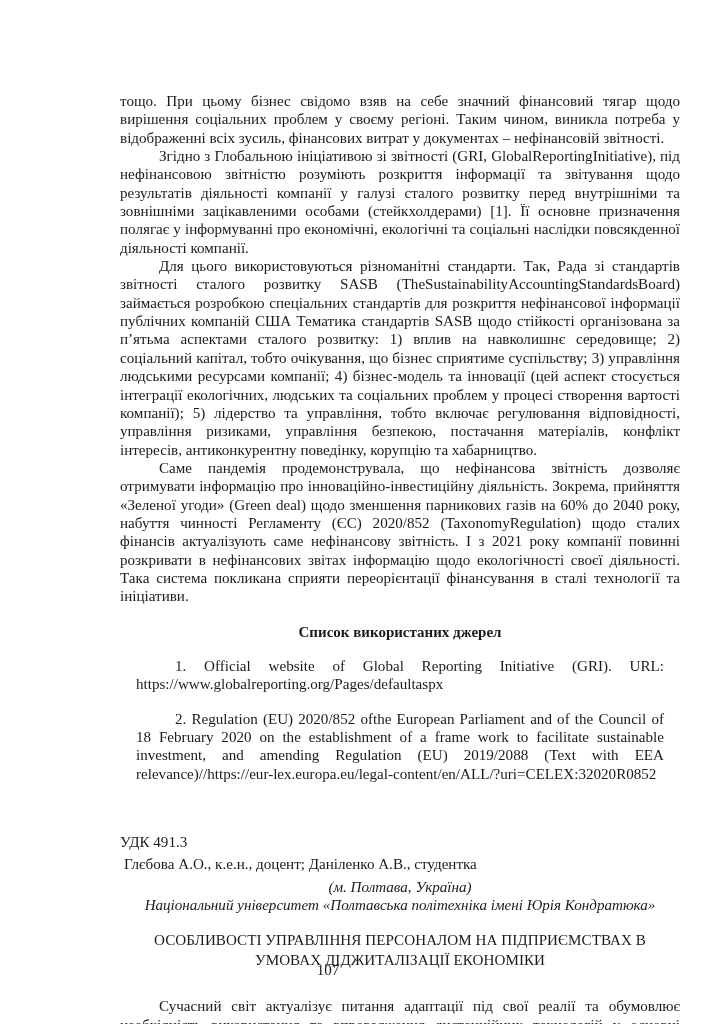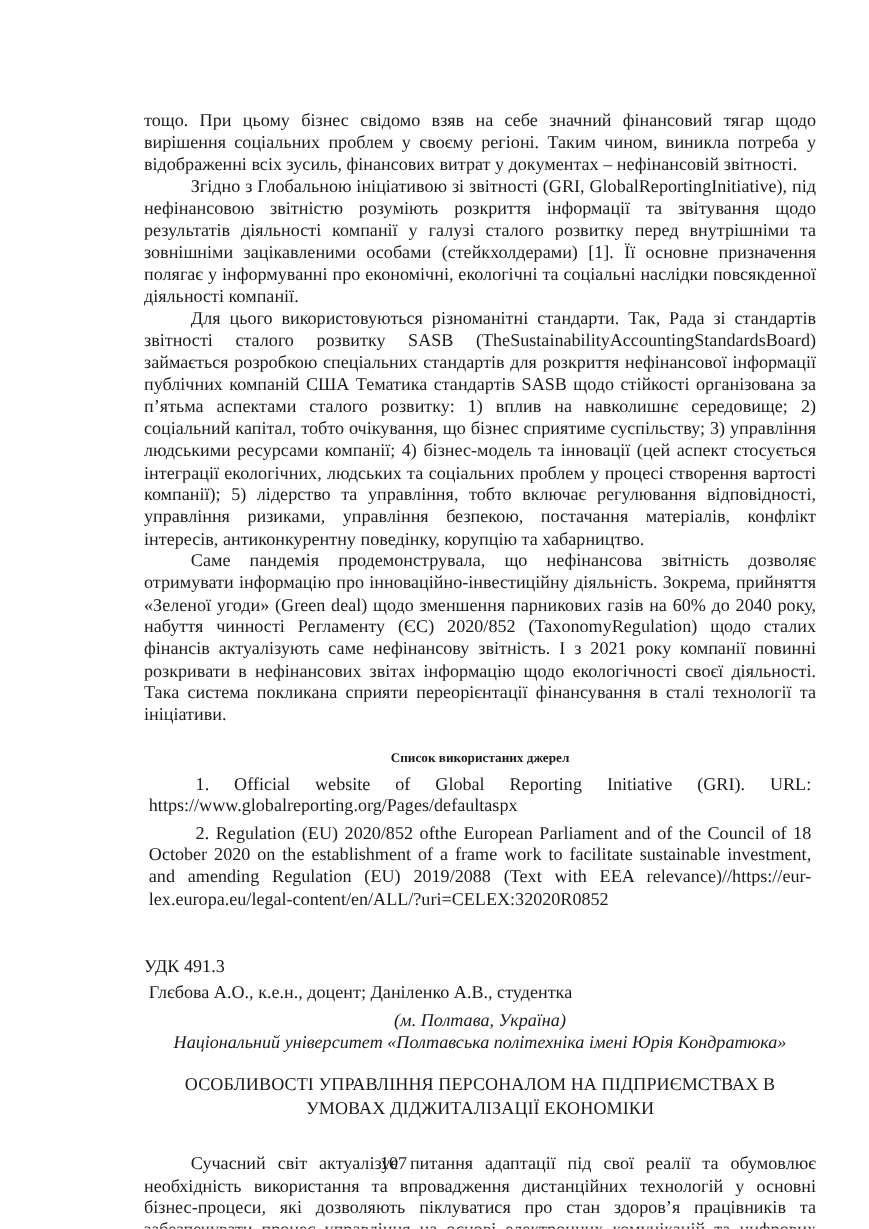--- a/index.html
+++ b/index.html
@@ -33,27 +33,27 @@
     line-height: 18.35px;
     text-align: justify;
     text-indent: 39px;
     hyphens: none;
   }
   p.body-par.no-indent {
     text-indent: 0;
   }
   .heading-center {
     margin: 0;
-    font-size: 11px;
+    font-size: 15px;
     line-height: 18.35px;
     text-align: center;
     font-weight: bold;
   }
   .ref-item {
-    margin: 4px;
+    margin: 16px;
     font-size: 15.1px;
     line-height: 18.35px;
     text-align: justify;
     text-indent: 39px;
   }
   .spacer-md { height: 17px; }
   .spacer-lg { height: 27px; }
   .spacer-xl { height: 34px; }
 
   .udk {
@@ -105,21 +105,21 @@
     <p class="body-par">Для цього використовуються різноманітні стандарти. Так, Рада зі стандартів звітності сталого розвитку SASB (TheSustainabilityAccountingStandardsBoard) займається розробкою спеціальних стандартів для розкриття нефінансової інформації публічних компаній США Тематика стандартів SASB щодо стійкості організована за п’ятьма аспектами сталого розвитку: 1) вплив на навколишнє середовище; 2) соціальний капітал, тобто очікування, що бізнес сприятиме суспільству; 3) управління людськими ресурсами компанії; 4) бізнес-модель та інновації (цей аспект стосується інтеграції екологічних, людських та соціальних проблем у процесі створення вартості компанії); 5) лідерство та управління, тобто включає регулювання відповідності, управління ризиками, управління безпекою, постачання матеріалів, конфлікт інтересів, антиконкурентну поведінку, корупцію та хабарництво.</p>
 
     <p class="body-par">Саме пандемія продемонструвала, що нефінансова звітність дозволяє отримувати інформацію про інноваційно-інвестиційну діяльність. Зокрема, прийняття «Зеленої угоди» (Green deal) щодо зменшення парникових газів на 60% до 2040 року, набуття чинності Регламенту (ЄС) 2020/852 (TaxonomyRegulation) щодо сталих фінансів актуалізують саме нефінансову звітність. І з 2021 року компанії повинні розкривати в нефінансових звітах інформацію щодо екологічності своєї діяльності. Така система покликана сприяти переорієнтації фінансування в сталі технології та ініціативи.</p>
 
     <div class="spacer-md"></div>
 
     <p class="heading-center">Список використаних джерел</p>
 
     <p class="ref-item">1. Official website of Global Reporting Initiative (GRI). URL: https://www.globalreporting.org/Pages/defaultaspx</p>
 
-    <p class="ref-item">2. Regulation (EU) 2020/852 ofthe European Parliament and of the Council of 18 October 2020 on the establishment of a frame work to facilitate sustainable investment, and amending Regulation (EU) 2019/2088 (Text with EEA relevance)//https://eur-lex.europa.eu/legal-content/en/ALL/?uri=CELEX:32020R0852</p>
+    <p class="ref-item">2. Regulation (EU) 2020/852 ofthe European Parliament and of the Council of 18 February 2020 on the establishment of a frame work to facilitate sustainable investment, and amending Regulation (EU) 2019/2088 (Text with EEA relevance)//https://eur-lex.europa.eu/legal-content/en/ALL/?uri=CELEX:32020R0852</p>
 
     <div class="spacer-xl"></div>
 
     <p class="udk">УДК 491.3</p>
 
     <p class="authors">Глєбова А.О., к.е.н., доцент; Даніленко А.В., студентка</p>
 
     <p class="affiliation">(м. Полтава, Україна)</p>
 
     <p class="affiliation">Національний університет «Полтавська політехніка імені Юрія Кондратюка»</p>

